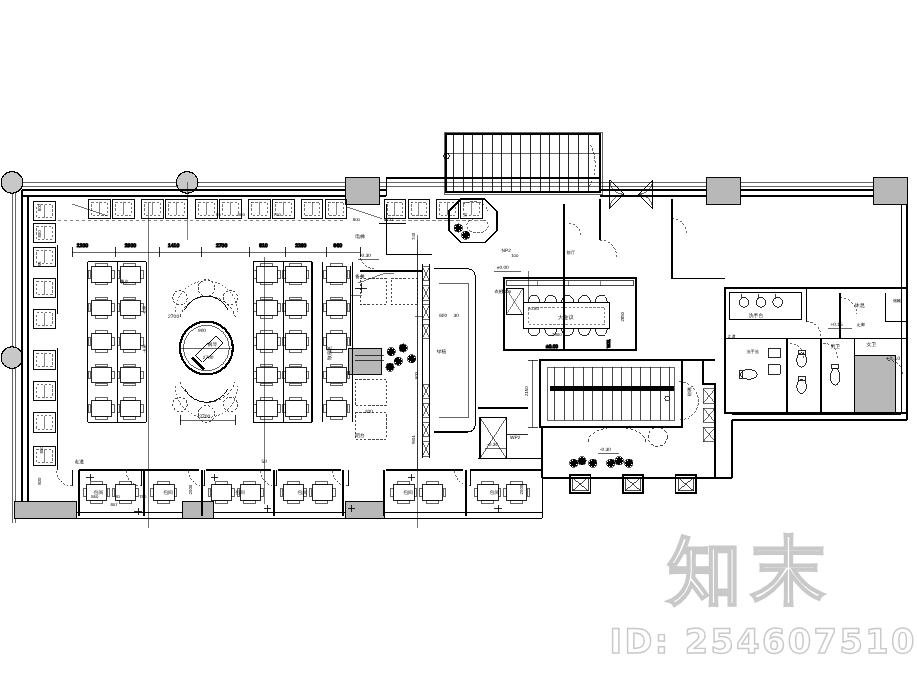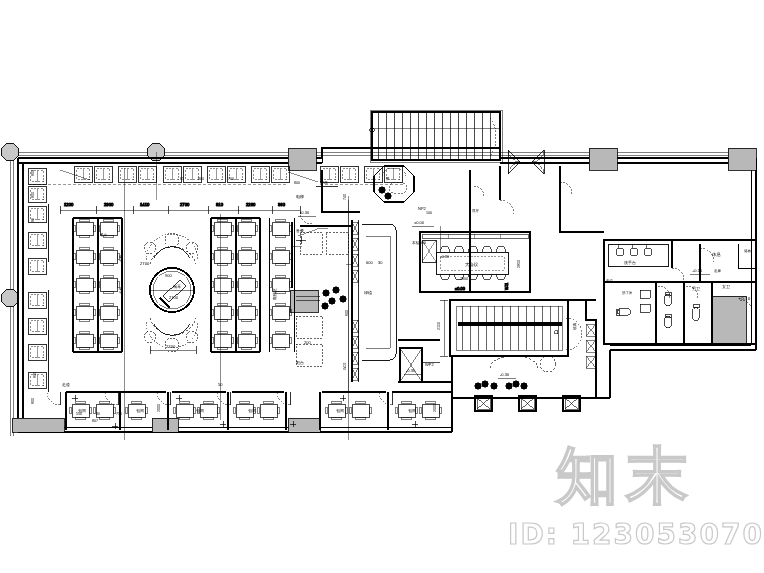--- a/index.html
+++ b/index.html
@@ -751,15 +751,15 @@
     <g stroke="#000" fill="none" stroke-width="0.45">
       <line x1="124" y1="168" x2="124" y2="440"></line>
       <line x1="220" y1="214" x2="220" y2="420"></line>
       <line x1="348" y1="196" x2="348" y2="440"></line>
       <line x1="440" y1="226" x2="440" y2="250"></line>
     </g>
 
   </svg>
 
   <div class="wm" id="wm-cjk">知末</div>
-  <div class="wm" id="wm-id">ID: 123053070</div>
+  <div class="wm" id="wm-id">ID: 254607510</div>
 
 </div>
 
 </body></html>

